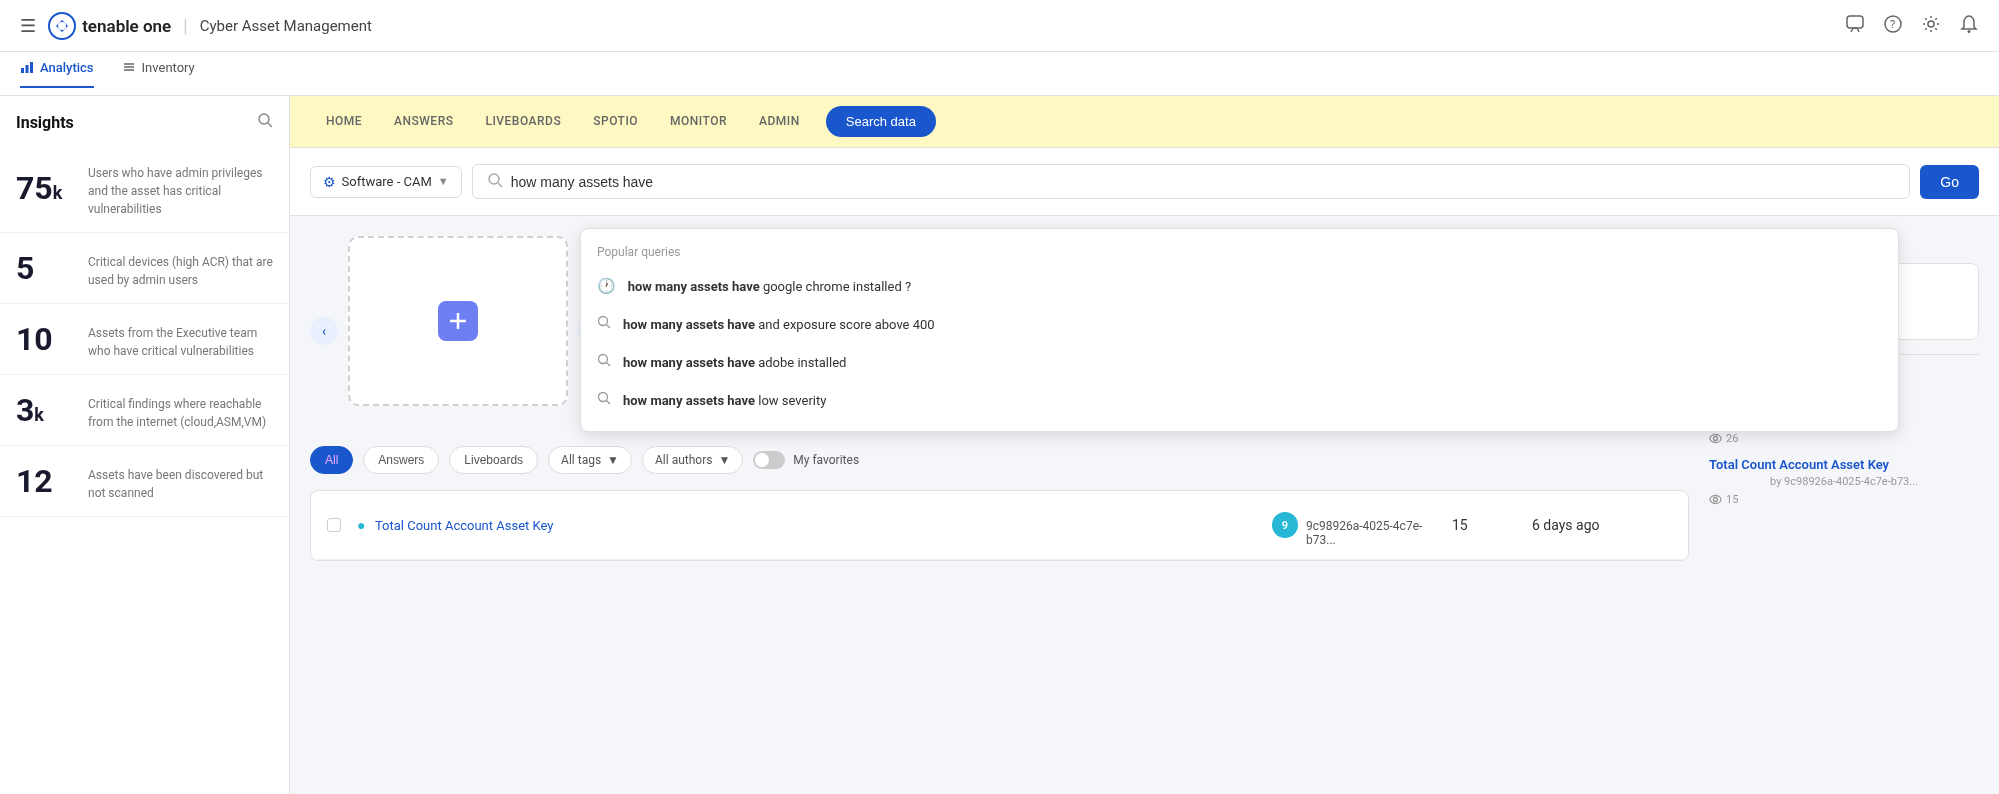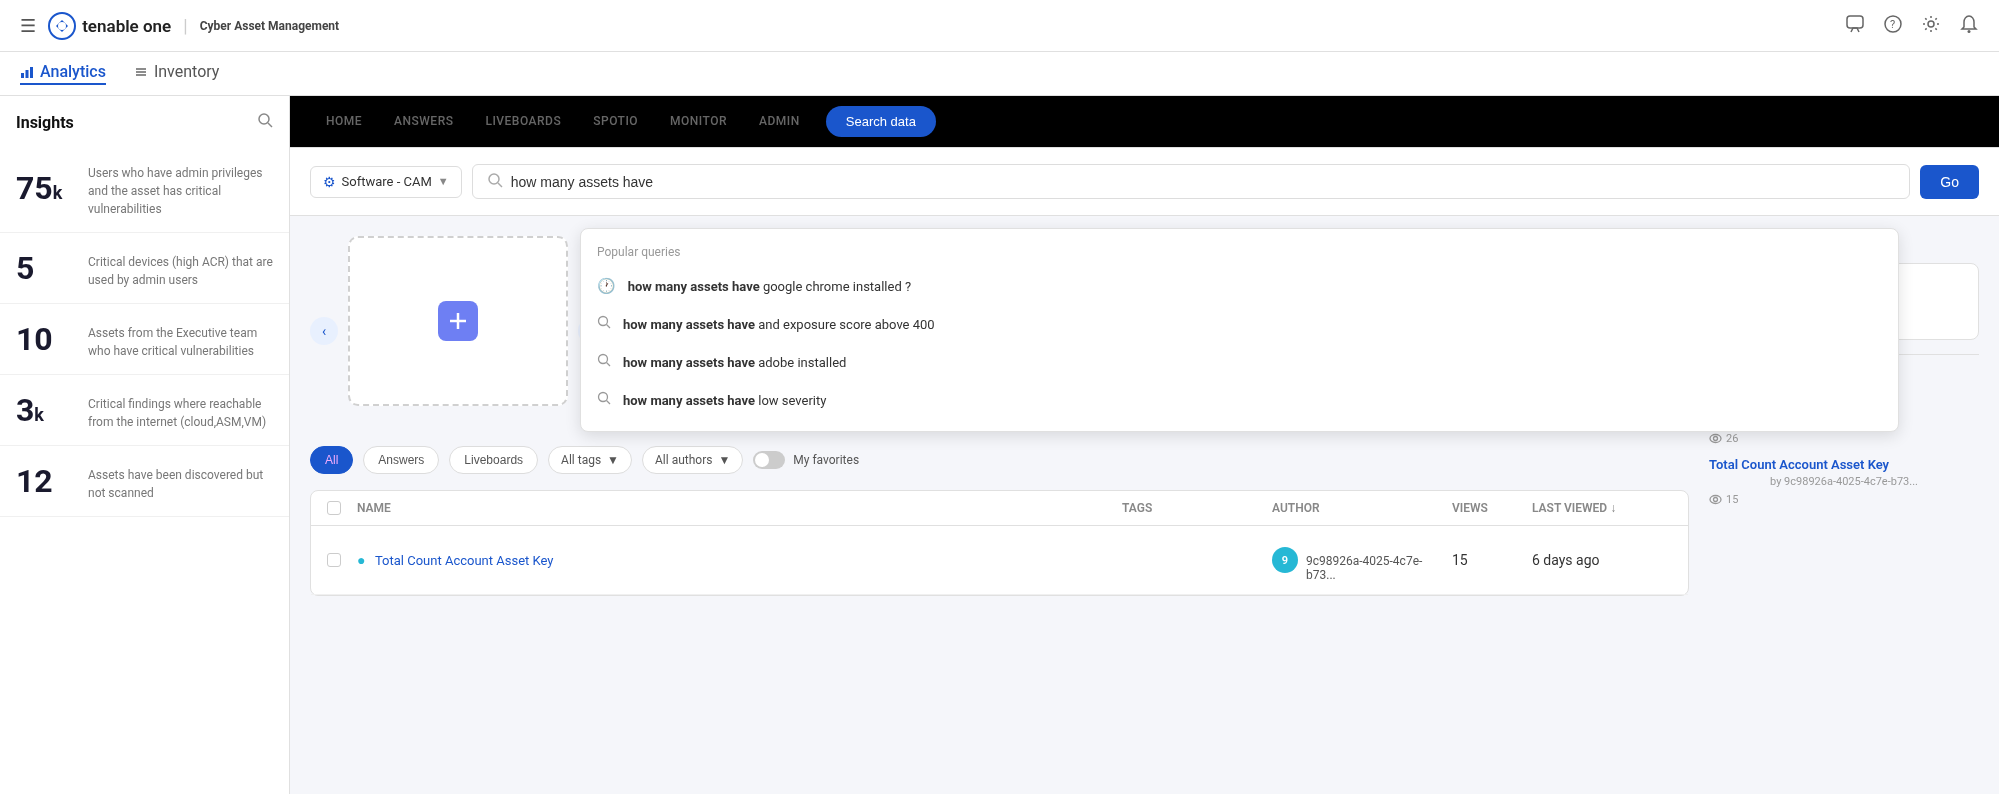--- a/index.html
+++ b/index.html
@@ -10,34 +10,34 @@
       display: flex; align-items: center; justify-content: space-between;
       background: #fff; border-bottom: 1px solid #e0e0e0;
       padding: 0 20px; height: 52px;
     }
     .top-nav-left { display: flex; align-items: center; gap: 12px; }
     .hamburger { cursor: pointer; font-size: 18px; color: #555; }
     .logo { display: flex; align-items: center; gap: 6px; }
     .logo-icon { width: 28px; height: 28px; }
     .logo-text { font-size: 17px; font-weight: 600; color: #222; }
     .nav-divider { color: #ccc; font-size: 18px; }
-    .nav-title { font-size: 12px; font-weight: 700; color: #444; }
+    .nav-title { font-size: 15px; font-weight: 400; color: #444; }
     .top-nav-right { display: flex; align-items: center; gap: 18px; }
     .nav-icon { font-size: 18px; color: #666; cursor: pointer; }
 
     
     .secondary-nav {
       display: flex; align-items: center;
       background: #fff; border-bottom: 1px solid #e0e0e0;
       padding: 0 20px; height: 44px; gap: 28px;
     }
     .sec-nav-item {
       display: flex; align-items: center; gap: 6px;
-      font-size: 16px; color: #555; cursor: pointer;
-      padding-bottom: 2px; border-bottom: 2px solid transparent;
+      font-size: 13px; color: #555; cursor: pointer;
+      padding-bottom: 11px; border-bottom: 2px solid transparent;
     }
     .sec-nav-item.active { color: #1a56cc; border-bottom: 2px solid #1a56cc; font-weight: 500; }
 
     
     .main-layout { display: flex; height: calc(100vh - 96px); overflow: hidden; }
 
     
     .sidebar {
       width: 290px; background: #fff; border-right: 1px solid #e0e0e0;
       flex-shrink: 0; overflow-y: auto; padding: 16px 0;
@@ -56,21 +56,21 @@
     .insight-number { font-size: 32px; font-weight: 700; color: #1a1a2e; min-width: 60px; }
     .insight-number .unit { font-size: 18px; }
     .insight-text { font-size: 12px; color: #777; line-height: 1.5; padding-top: 6px; }
 
     
     .content-area { flex: 1; overflow-y: auto; display: flex; flex-direction: column; }
 
     
     .content-top-nav {
       display: flex; align-items: center; gap: 0;
-      background: #000000; border-bottom: 1px solid #e0e0e0;
+      background: #fef9c3; border-bottom: 1px solid #e0e0e0;
       padding: 0 20px; height: 52px;
     }
     .content-nav-item {
       font-size: 12px; font-weight: 500; color: #666; letter-spacing: 0.5px;
       padding: 0 16px; height: 100%; display: flex; align-items: center;
       cursor: pointer; border-bottom: 2px solid transparent;
       text-transform: uppercase;
     }
     .search-data-btn {
       background: #1a56cc; color: #fff; border: none; border-radius: 20px;
@@ -422,33 +422,20 @@
           </div>
           <div class="toggle-wrap">
             <div class="toggle">
               <div class="toggle-thumb"></div>
             </div>
             <span>My favorites</span>
           </div>
         </div>
 
         <div class="table-wrap">
-          <div class="table-header">
-            <div>
-              <div class="table-check"></div>
-            </div>
-            <div>Name</div>
-            <div>Tags</div>
-            <div>Author</div>
-            <div>Views</div>
-            <div>
-              <span>Last viewed</span>
-              <span> ↓</span>
-            </div>
-          </div>
           <div class="table-row-item">
             <div>
               <div class="table-check"></div>
             </div>
             <div>
               <span style="color:#26b8d5; margin-right:6px;">●</span>
               <a class="table-link">Total Count Account Asset Key</a>
             </div>
             <div></div>
             <div class="author-cell">

